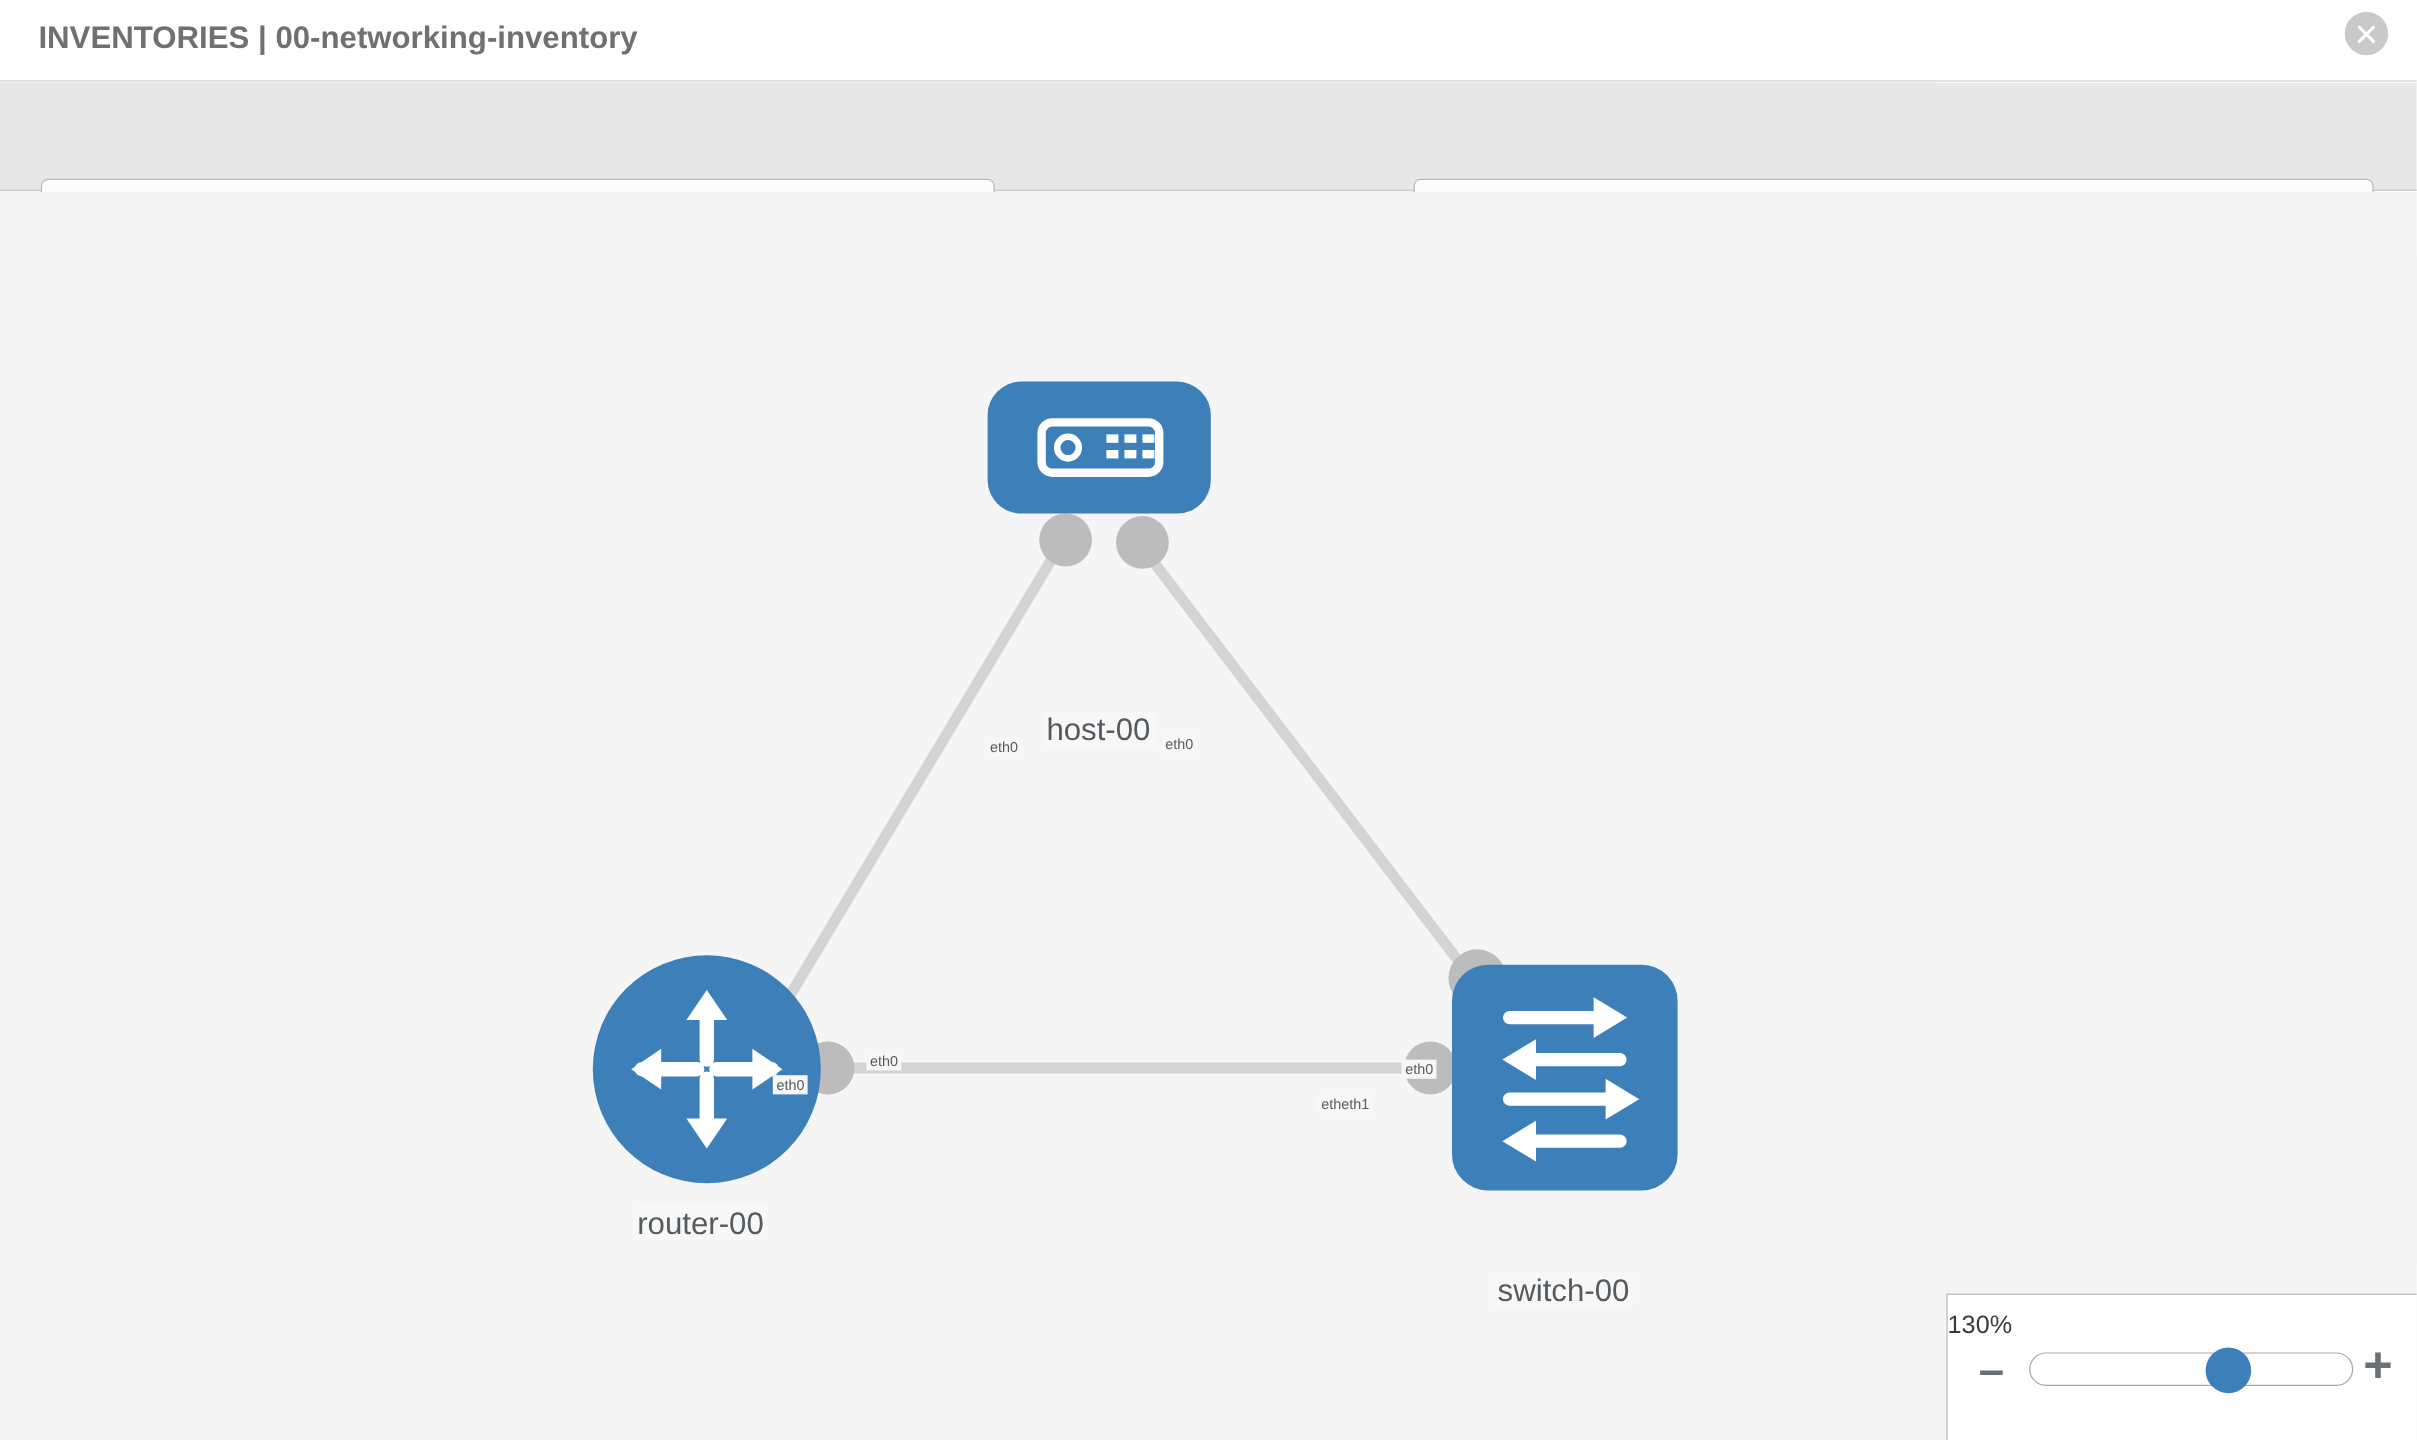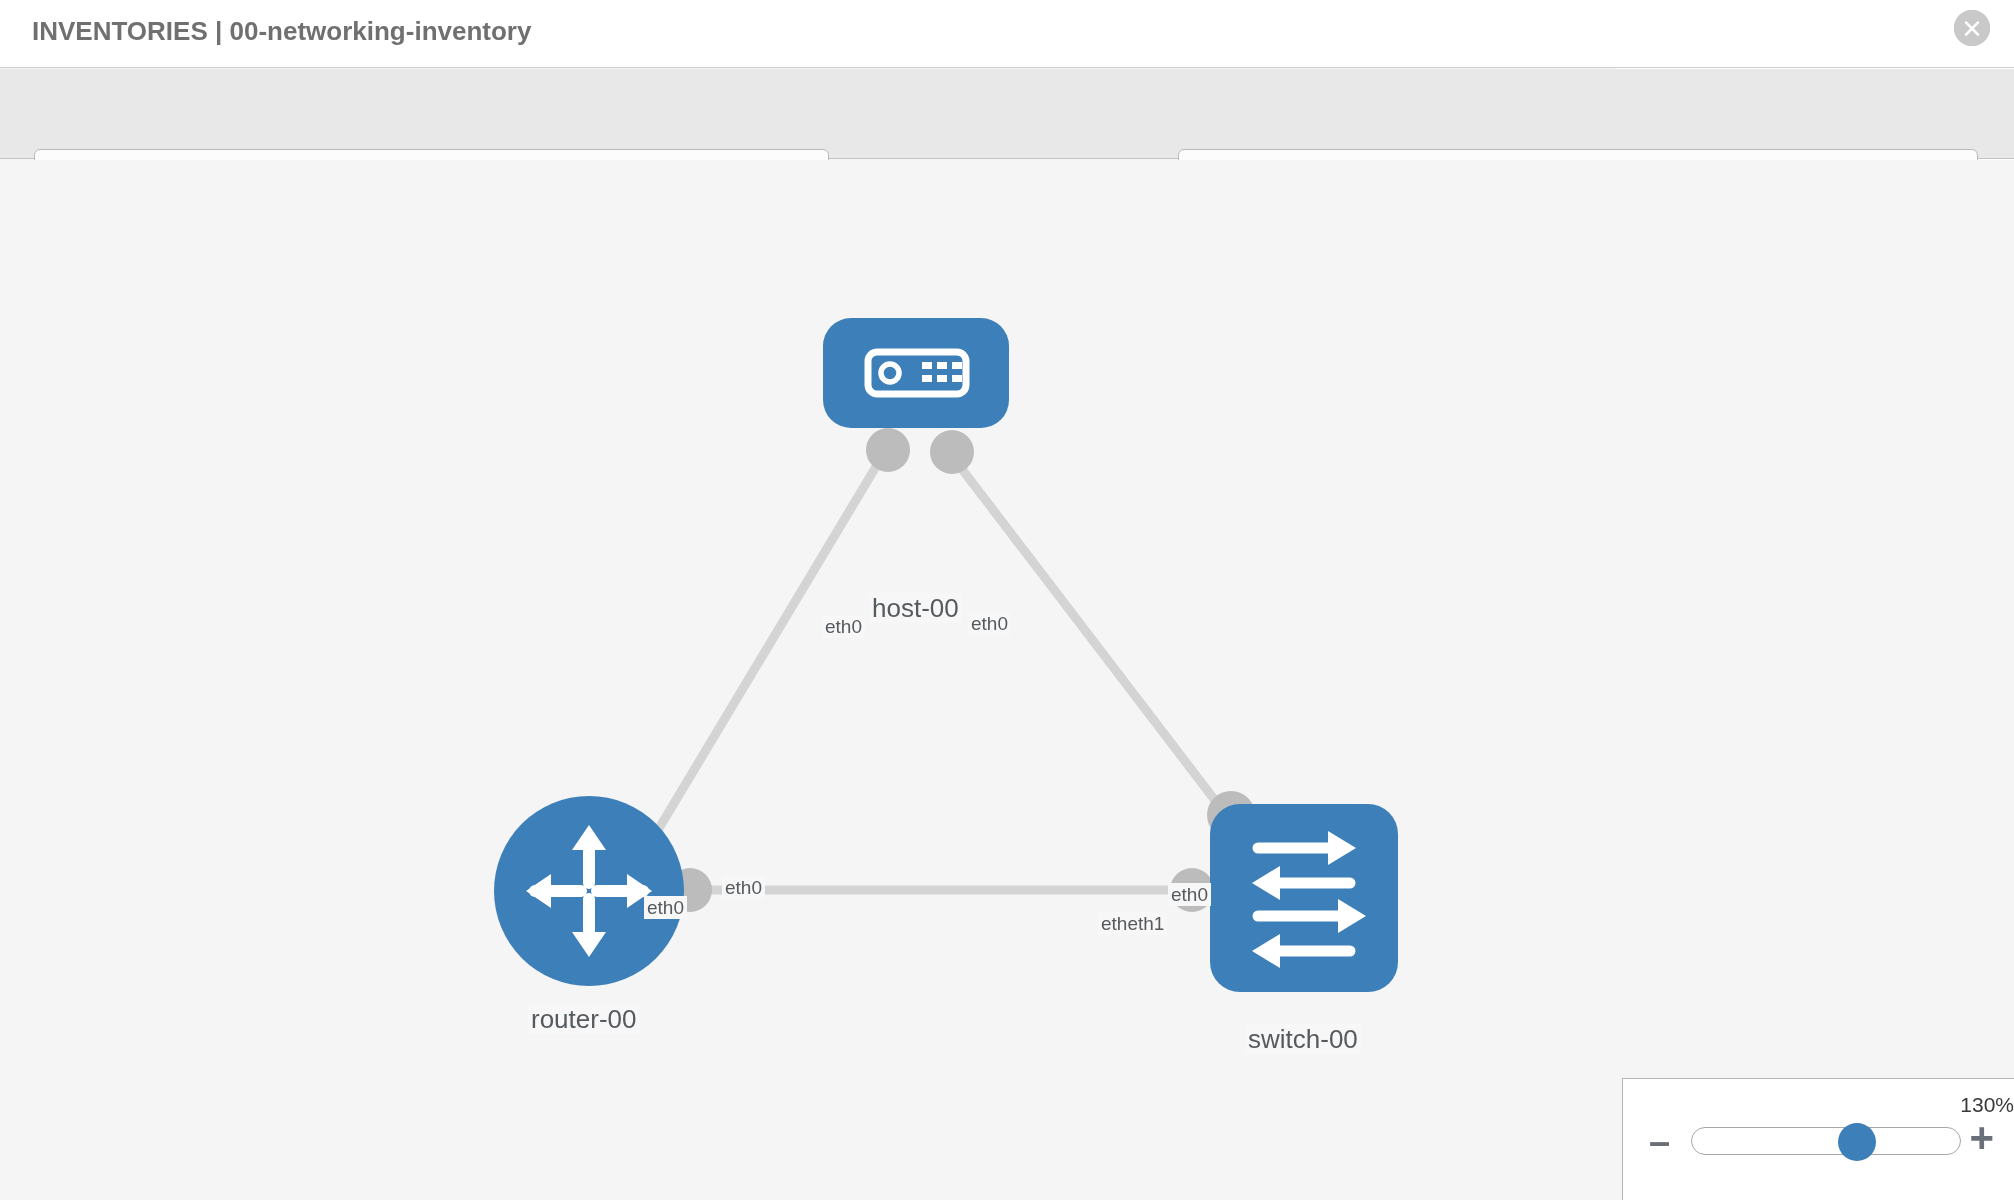--- a/index.html
+++ b/index.html
@@ -120,41 +120,41 @@
     background: #f7f7f7;
     color: #555a5f;
     white-space: nowrap;
     line-height: 1;
   }
   .node-name {
     font-size: 26px;
     padding: 2px 3px;
   }
   .iface-label {
-    font-size: 19px;
+    font-size: 12px;
     padding: 2px 3px;
   }
 
   
   .zoom-panel {
     position: absolute;
     left: 1622px;
     top: 1078px;
     width: 392px;
     height: 122px;
     background: #ffffff;
     border-top: 1px solid #b6b6b6;
     border-left: 1px solid #b6b6b6;
     box-sizing: border-box;
   }
   .zoom-value {
     position: absolute;
     top: 14px;
     width: 100%;
-    text-align: right;
+    text-align: left;
     font-size: 21px;
     color: #3a3a3a;
   }
   .zoom-minus, .zoom-plus {
     position: absolute;
     top: 44px;
     color: #6b7078;
     cursor: pointer;
     line-height: 1;
     font-weight: bold;
@@ -290,21 +290,21 @@
           <path d="M1366 756 L1338 773 L1338 739 Z"></path>
           <path d="M1252 791 L1280 808 L1280 774 Z"></path>
         </g>
       </g>
     </svg>
 
     <div class="node-label node-name" style="left:869px; top:433px;">host-00</div>
 
     <div class="node-label node-name" style="left:528px; top:844px;">router-00</div>
 
-    <div class="node-label node-name" style="left:1245px; top:864px;">switch-00</div>
+    <div class="node-label node-name" style="left:1245px; top:900px;">switch-00</div>
 
     <div class="node-label iface-label" style="left:822px; top:455px;">eth0</div>
 
     <div class="node-label iface-label" style="left:968px; top:452px;">eth0</div>
 
     <div class="node-label iface-label" style="left:644px; top:736px;">eth0</div>
 
     <div class="node-label iface-label" style="left:1168px; top:723px;">eth0</div>
 
     <div class="node-label iface-label" style="left:722px; top:716px;">eth0</div>

